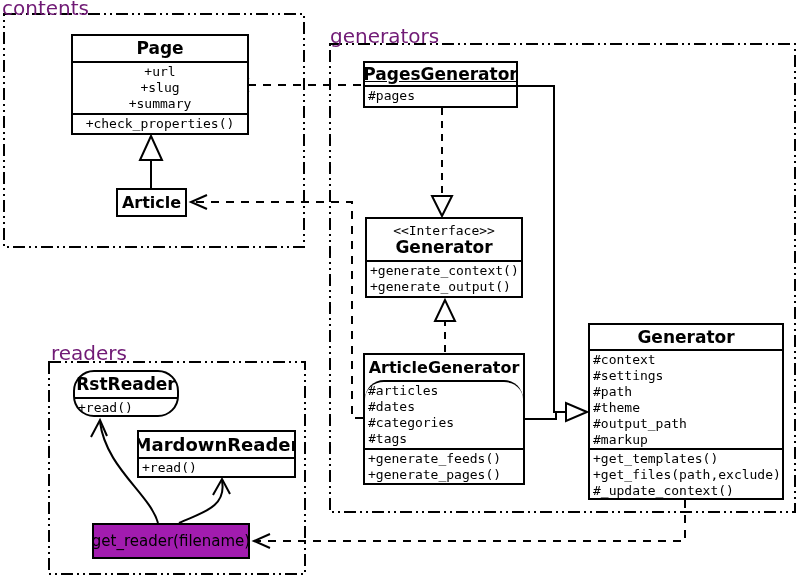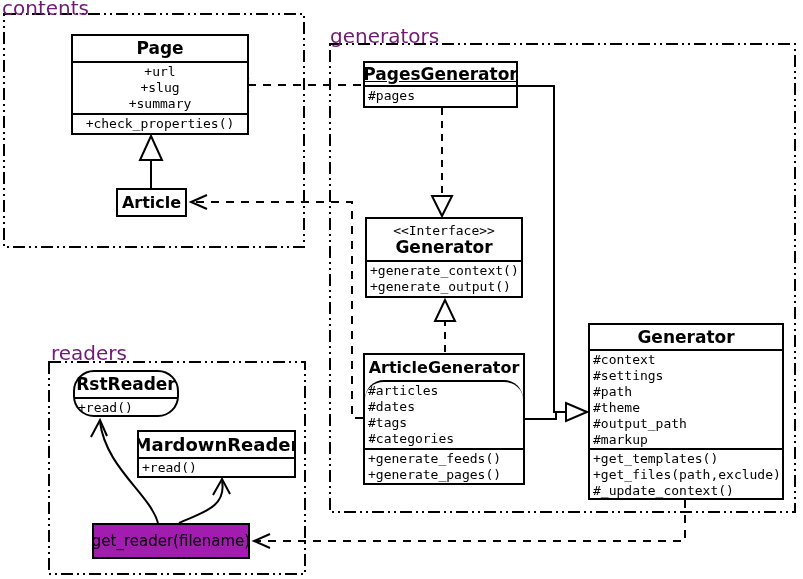--- a/index.html
+++ b/index.html
@@ -117,22 +117,22 @@
       <div class="member">+generate_context()</div>
       <div class="member">+generate_output()</div>
     </div>
 </div>
 
 <div class="uml-class" style="left:363px;top:353px;width:162px;height:132px;">
   <div class="uml-title t16" style="height:25px;">ArticleGenerator</div>
   <div class="uml-section" style="flex:0 0 auto;height:68px;border-radius:19px;">
       <div class="member">#articles</div>
       <div class="member">#dates</div>
+      <div class="member">#categories</div>
       <div class="member">#tags</div>
-      <div class="member">#categories</div>
     </div>
   <div class="uml-section">
       <div class="member">+generate_feeds()</div>
       <div class="member">+generate_pages()</div>
     </div>
 </div>
 
 <div class="uml-class" style="left:588px;top:323px;width:196px;height:177px;">
   <div class="uml-title" style="height:24px;">Generator</div>
   <div class="uml-section" style="flex:0 0 auto;height:99px;">

